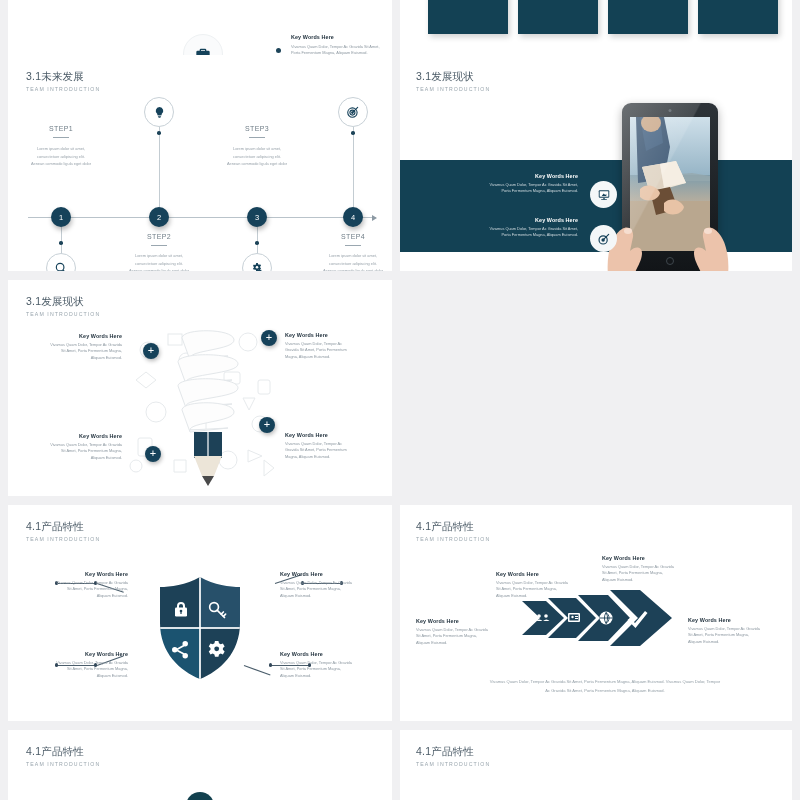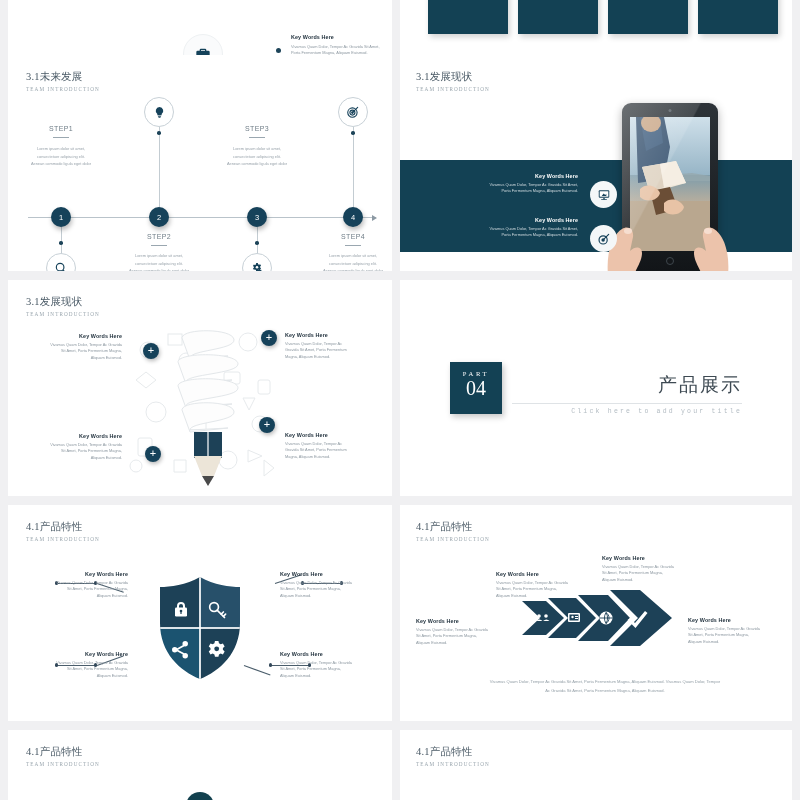--- a/index.html
+++ b/index.html
@@ -12,21 +12,21 @@
   .grid {
     position:relative;
     width:800px; height:800px;
   }
   .slide {
     position:absolute;
     background:#ffffff;
     overflow:hidden;
   }
   
-  .hdr { position:absolute;font-family:Liberation Serif, serif; }
+  .hdr { position:absolute; }
   .hdr .h-title {
     font-size:10.5px;
     color:#4a5a66;
     letter-spacing:.2px;
     white-space:nowrap;
     font-weight:400;
   }
   .hdr .h-sub {
     font-size:5.2px;
     color:#9aa6ae;
@@ -431,29 +431,20 @@
     <div style="position:absolute; left:277px; top:152px; width:95px;">
       <div class="kw">Key Words Here</div>
       <div class="body-txt" style="margin-top:3px;">
         <div>Vivamus Quam Dolor, Tempor Ac</div>
         <div>Gravida Sit Amet, Porta Fermentum</div>
         <div>Magna, Aliquam Euismod.</div>
       </div>
     </div>
   </div>
 
-  <div class="slide" id="slideF">
-    <div class="part-box">
-      <div class="p1">PART</div>
-      <div class="p2">04</div>
-    </div>
-    <div class="f-rule"></div>
-    <div class="f-title">产品展示</div>
-    <div class="f-sub">Click here to add your title</div>
-  </div>
 
   <div class="slide" id="slideG">
     <div class="hdr" style="left:18px; top:15px;">
       <div class="h-title">4.1产品特性</div>
       <div class="h-sub">TEAM INTRODUCTION</div>
     </div>
 
     <svg style="position:absolute; left:148px; top:70px; width:88px; height:106px;" viewBox="0 0 88 106">
       <defs>
           <clipPath id="shclip">

